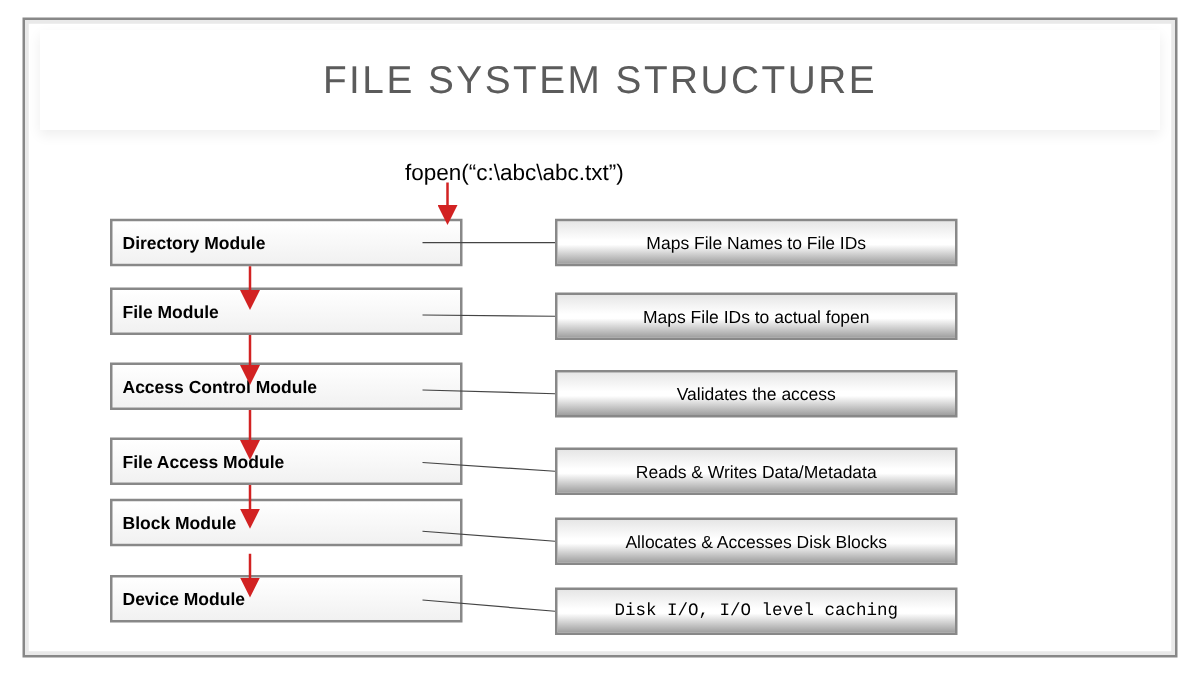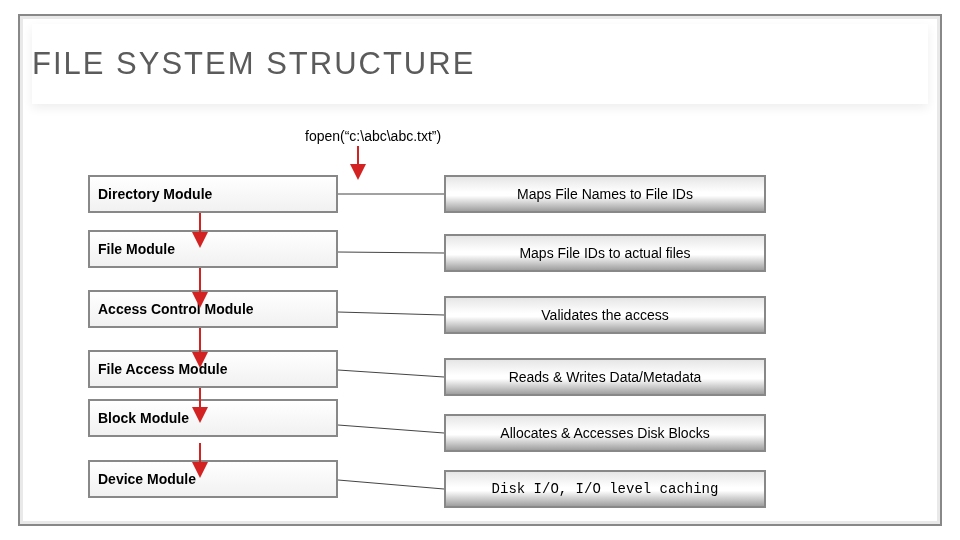--- a/index.html
+++ b/index.html
@@ -18,46 +18,46 @@
     border: 2px solid #888;
     box-shadow: inset 0 0 0 3px #e9e9e9;
   }
   .title-box {
     position: absolute;
     left: 32px; top: 24px;
     width: 896px; height: 80px;
     background: #fff;
     display: flex;
     align-items: center;
-    justify-content: flex-start;
+    justify-content: center;
     box-shadow: 0 4px 10px rgba(0,0,0,0.07);
   }
   .title {
     font-size: 31px;
     letter-spacing: 2px;
     color: #5b5b5b;
     font-weight: 400;
   }
   .fopen {
     position: absolute;
-    left: 305px; top: 128px;
-    font-size: 14px;
+    left: 324px; top: 128px;
+    font-size: 18px;
     color: #000;
     text-align: right;
   }
   .module-box, .desc-box {
     position: absolute;
     height: 38px;
     display: flex;
     align-items: center;
     font-size: 14px;
   }
   .module-box {
     left: 88px;
-    width: 250px;
+    width: 282px;
     border: 2px solid #888;
     background: linear-gradient(#ffffff, #f1f1f1);
     padding-left: 8px;
     font-weight: bold;
     color: #000;
   }
   .desc-box {
     left: 444px;
     width: 322px;
     border: 2px solid #888;
@@ -90,21 +90,21 @@
 <div class="fopen">fopen(“c:\abc\abc.txt”)</div>
 
 <div class="module-box m1">Directory Module</div>
 <div class="module-box m2">File Module</div>
 <div class="module-box m3">Access Control Module</div>
 <div class="module-box m4">File Access Module</div>
 <div class="module-box m5">Block Module</div>
 <div class="module-box m6">Device Module</div>
 
 <div class="desc-box d1">Maps File Names to File IDs</div>
-<div class="desc-box d2">Maps File IDs to actual files</div>
+<div class="desc-box d2">Maps File IDs to actual fopen</div>
 <div class="desc-box d3">Validates the access</div>
 <div class="desc-box d4">Reads &amp; Writes Data/Metadata</div>
 <div class="desc-box d5">Allocates &amp; Accesses Disk Blocks</div>
 <div class="desc-box d6">Disk I/O, I/O level caching</div>
 
 <svg class="arrows">
   <defs>
     <marker id="ah" markerWidth="8" markerHeight="8" refX="4" refY="4" orient="auto">
       <path d="M0,0 L8,4 L0,8 Z" fill="#d22222"></path>
     </marker>

